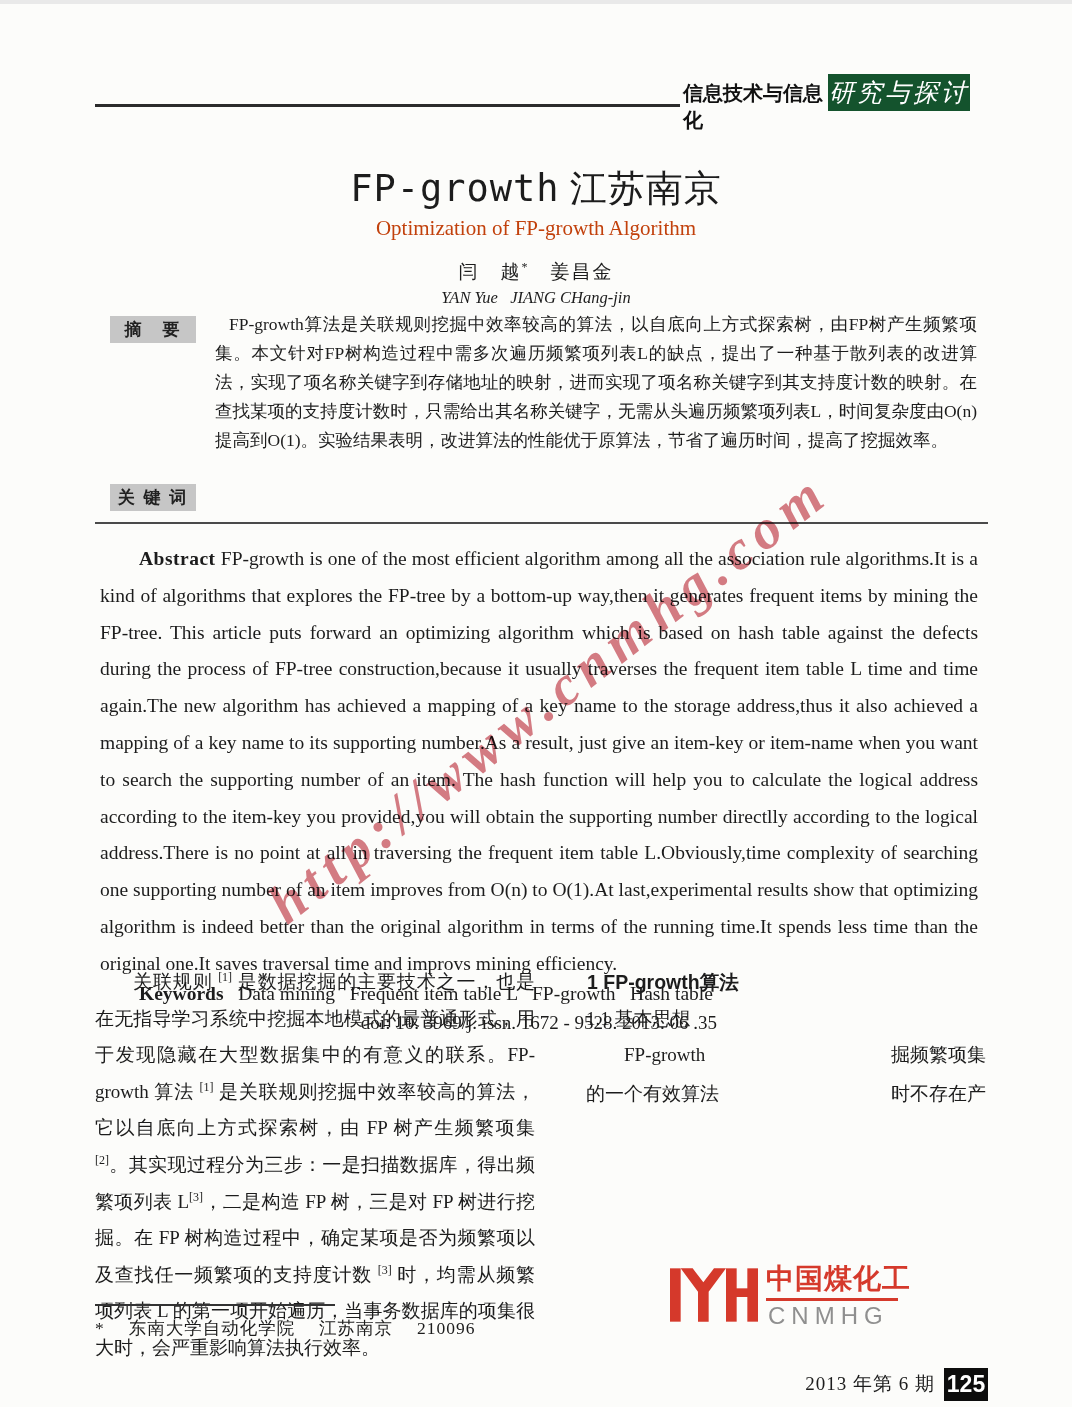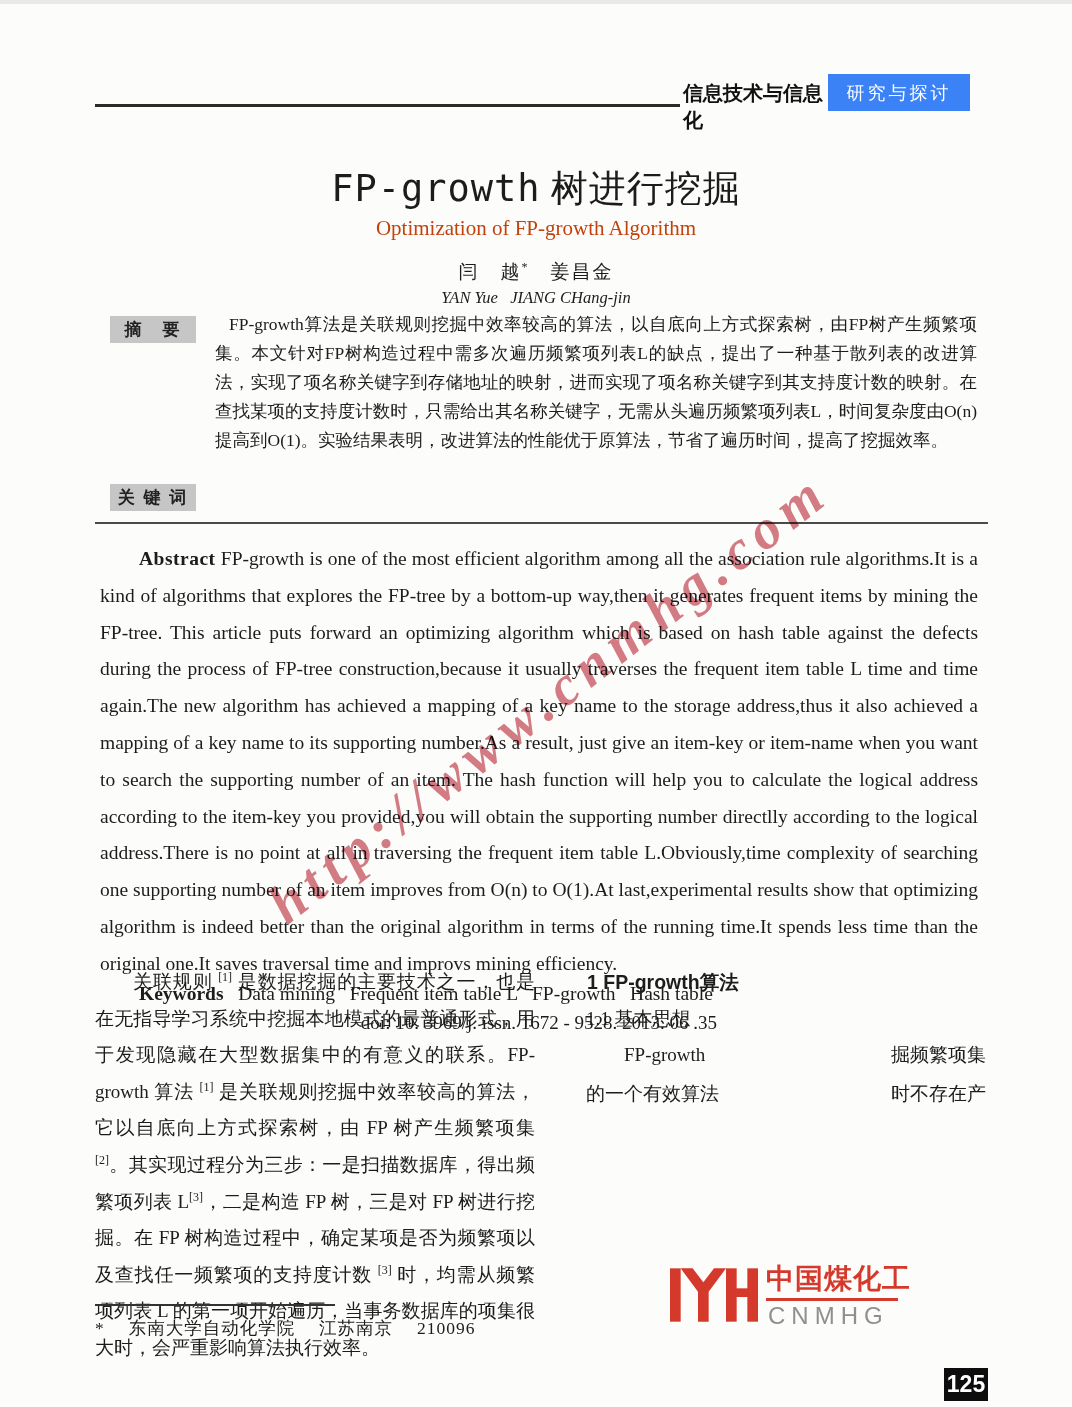--- a/index.html
+++ b/index.html
@@ -14,24 +14,24 @@
   }
   
   .header-rule{position:absolute;left:95px;top:100px;width:585px;height:3px;background:#2b2b2b;}
   .journal-name{
     position:absolute;left:683px;top:76px;width:142px;
     font-family:"Liberation Sans","DejaVu Sans",sans-serif;
     font-weight:bold;font-size:20px;letter-spacing:0px;color:#111;
   }
   .column-badge{
     position:absolute;left:828px;top:70px;width:142px;height:37px;
-    background:#3b82f6;color:#fff;
+    background:#14532d;color:#fff;
     font-family:"Liberation Sans","DejaVu Sans",sans-serif;
-    font-size:18px;letter-spacing:3px;
-    display:flex;align-items:center;justify-content:center;
+    font-size:25px;letter-spacing:3px;
+    display:flex;align-items:center;justify-content:center;font-style:italic;
   }
   
   .title{position:absolute;left:0;right:0;top:160px;text-align:center;font-size:37px;letter-spacing:1px;}
   .title .latin{font-family:"DejaVu Sans Mono","Liberation Mono",monospace;}
   .title-en{position:absolute;left:0;right:0;top:212px;text-align:center;font-size:21px;color:#c2410c;}
   .authors{position:absolute;left:0;right:0;top:255px;text-align:center;font-size:19px;letter-spacing:2px;}
   .authors sup{font-size:12px;}
   .authors-en{position:absolute;left:0;right:0;top:284px;text-align:center;font-style:italic;font-size:16.5px;white-space:pre-wrap;}
   
   .label-box{
@@ -104,21 +104,21 @@
 </style>
 </head>
 <body>
 
 <div class="page">
 
   <div class="header-rule"></div>
   <div class="journal-name">信息技术与信息化</div>
   <div class="column-badge">研究与探讨</div>
 
-  <div class="title"><span class="latin">FP-growth</span><span> 树进行挖掘</span></div>
+  <div class="title"><span class="latin">FP-growth</span><span> 江苏南京</span></div>
   <div class="title-en">Optimization of  FP-growth  Algorithm</div>
   <div class="authors"><span>闫　越</span><sup>*</sup><span>　姜昌金</span></div>
   <div class="authors-en">YAN Yue   JIANG CHang-jin</div>
 
   <div class="label-box" style="top:312px;">摘　要</div>
   <div class="abstract-zh-text">FP-growth算法是关联规则挖掘中效率较高的算法，以自底向上方式探索树，由FP树产生频繁项集。本文针对FP树构造过程中需多次遍历频繁项列表L的缺点，提出了一种基于散列表的改进算法，实现了项名称关键字到存储地址的映射，进而实现了项名称关键字到其支持度计数的映射。在查找某项的支持度计数时，只需给出其名称关键字，无需从头遍历频繁项列表L，时间复杂度由O(n)提高到O(1)。实验结果表明，改进算法的性能优于原算法，节省了遍历时间，提高了挖掘效率。</div>
   <div class="label-box" style="top:480px;">关 键 词</div>
   <div class="abstract-divider"></div>
 
   <div class="en-block">
@@ -155,15 +155,16 @@
       <polygon points="16,0 34,0 50,21 66,0 84,0 58,35 58,80 42,80 42,35" fill="#d5392b"></polygon>
       <rect x="84" y="0" width="16" height="80" fill="#d5392b"></rect>
       <rect x="96" y="30" width="24" height="13" fill="#d5392b"></rect>
       <rect x="116" y="0" width="16" height="80" fill="#d5392b"></rect>
     </svg>
     <div class="zh">中国煤化工</div>
     <div class="zh-rule"></div>
     <div class="en">CNMHG</div>
   </div>
 
+  <div class="footer-issue">2013 年第 6 期</div>
   <div class="footer-page">125</div>
 
 </div>
 
 </body></html>

